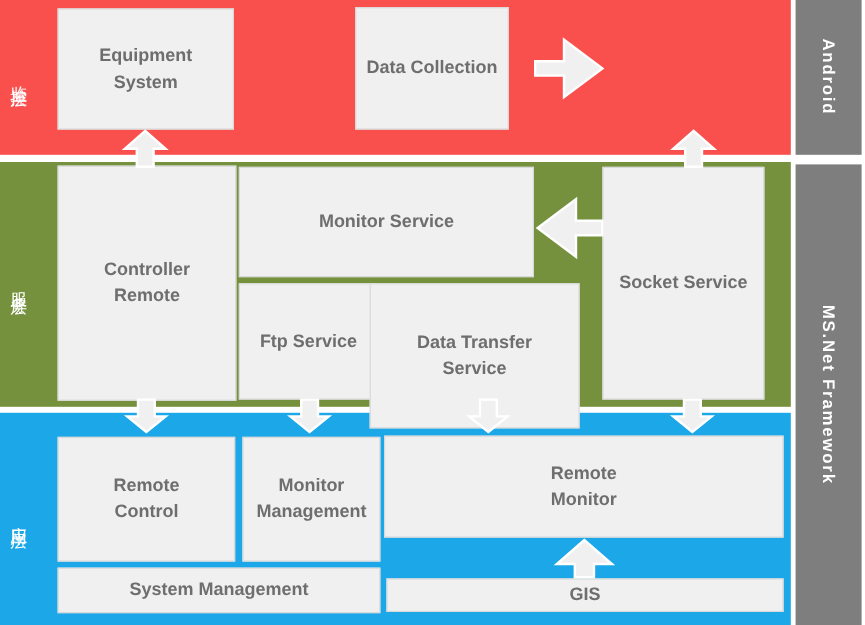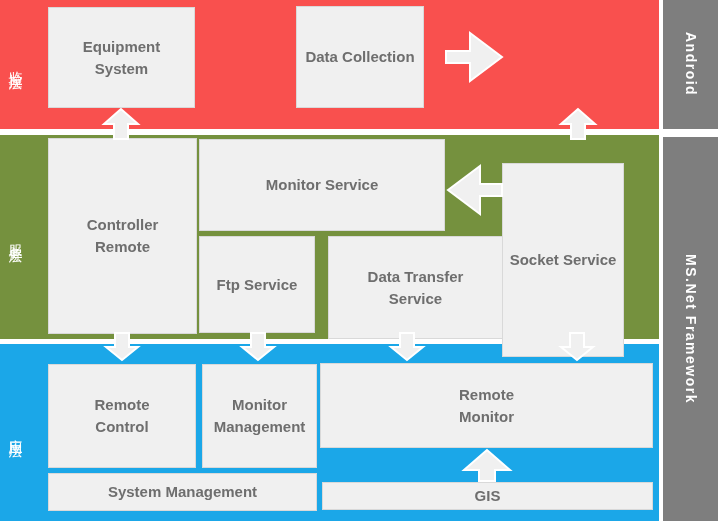--- a/index.html
+++ b/index.html
@@ -63,22 +63,22 @@
 
   
   #box-equipment-control { left: 48px;  top: 7px;  width: 147px; height: 101px; }
   #box-data-collection   { left: 296px; top: 6px;  width: 128px; height: 102px; text-align: center; }
   #box-communication     { left: 503px; top: 5px;  width: 150px; height: 103px; }
 
   
   #box-controller-service    { left: 48px;  top: 138px; width: 149px; height: 196px; }
   #box-monitor-service       { left: 199px; top: 139px; width: 246px; height: 92px; }
   #box-ftp-service           { left: 199px; top: 236px; width: 116px; height: 97px; }
-  #box-data-transfer-service { left: 328px; top: 236px; width: 175px; height: 103px; }
-  #box-socket-service        { left: 502px; top: 139px; width: 122px; height: 194px; margin-top: 24px; }
+  #box-data-transfer-service { left: 308px; top: 236px; width: 175px; height: 121px; }
+  #box-socket-service        { left: 502px; top: 139px; width: 135px; height: 194px; }
 
   
   #box-remote-control     { left: 48px;  top: 364px; width: 148px; height: 104px; }
   #box-monitor-management { left: 202px; top: 364px; width: 115px; height: 104px; }
   #box-remote-monitor     { left: 320px; top: 363px; width: 333px; height: 85px; }
   #box-system-management  { left: 48px;  top: 473px; width: 269px; height: 38px; }
   #box-gis                { left: 322px; top: 482px; width: 331px; height: 28px; }
 
   #arrow-overlay {
     position: absolute;

